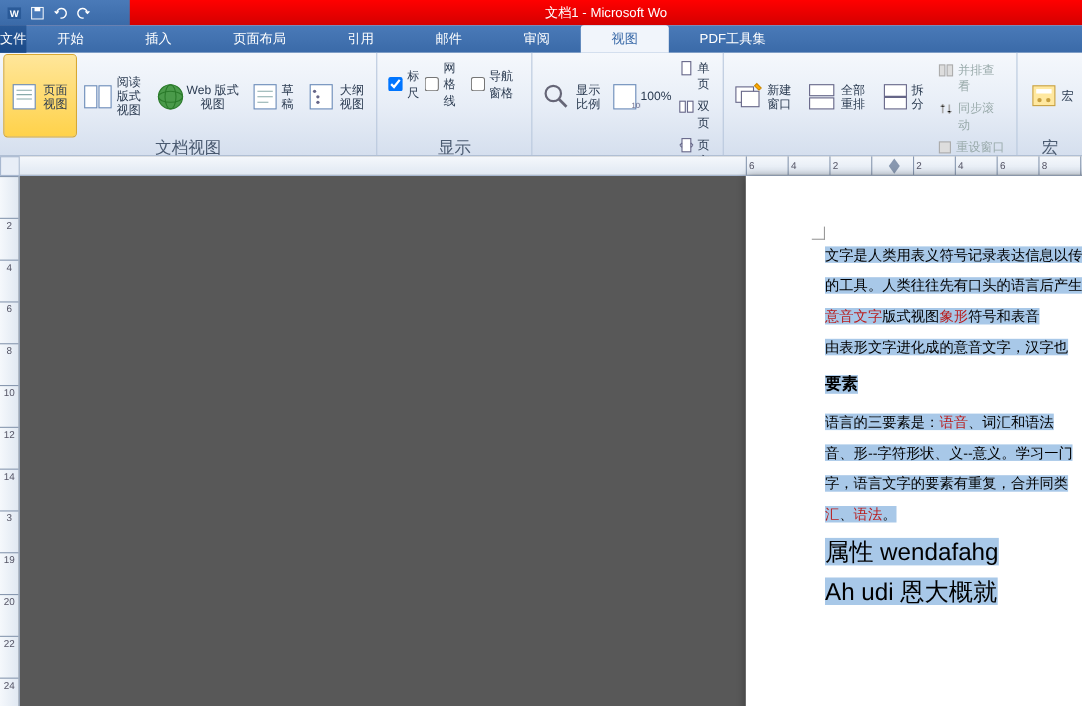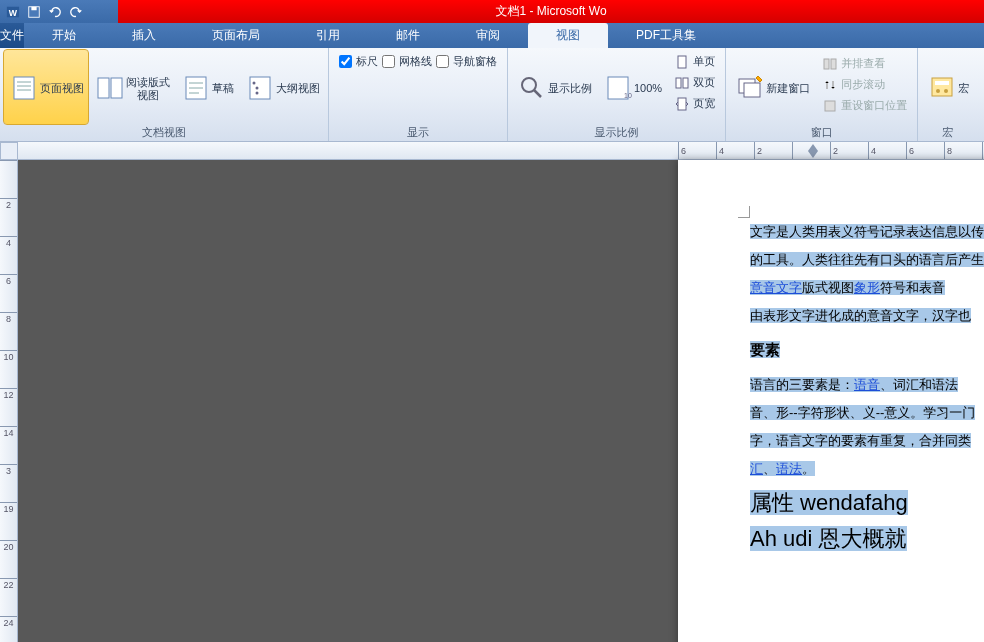--- a/index.html
+++ b/index.html
@@ -9,21 +9,21 @@
 .qat-btn{width:18px;height:18px;display:flex;align-items:center;justify-content:center;cursor:pointer}
 .qat-btn svg{width:14px;height:14px}
 .titlebar-center{flex:1;text-align:center;font-size:12px}
 .tabs{height:25px;background:linear-gradient(#4a7ab8,#3a6aa8);display:flex;align-items:flex-end;padding-left:0}
 .tab{padding:4px 28px;font-size:12px;color:#fff;cursor:pointer;height:25px;display:flex;align-items:center}
 .tab.file{background:linear-gradient(#2a5a98,#1a4a88);padding:4px 0}
 .tab.active{background:#f1f5fb;color:#3a6aa8;border-radius:3px 3px 0 0}
 .ribbon{height:94px;background:linear-gradient(#f5f8fc,#e8eef7,#d5dfee);border-bottom:1px solid #a8b8d0;display:flex}
 .group{display:flex;flex-direction:column;border-right:1px solid #b8c8dd;padding:2px 4px 0}
 .group-body{flex:1;display:flex;align-items:flex-start;gap:2px}
-.group-label{height:16px;font-size:11px;color:#4a5a70;text-align:center;padding-bottom:13px}
+.group-label{height:16px;font-size:15px;color:#4a5a70;text-align:center;padding-bottom:13px}
 .big-btn{display:flex;flex-direction:row;align-items:center;justify-content:center;padding:3px 4px 0;cursor:pointer;border-radius:3px;min-width:44px;height:74px}
 .big-btn.sel{background:linear-gradient(#ffe69a,#ffd24a);outline:1px solid #d8a830}
 .big-btn .ico{width:32px;height:32px;margin-bottom:2px;display:flex;align-items:center;justify-content:center}
 .big-btn .lbl{font-size:11px;color:#2a3a50;text-align:center;line-height:13px}
 .chk-col{display:flex;gap:4px;padding:4px 6px 0;font-size:11px;color:#2a3a50}
 .chk-row{display:flex;align-items:center;gap:4px;cursor:pointer}
 .chk-row input{width:13px;height:13px}
 .sm-col{display:flex;flex-direction:column;gap:1px;padding:2px 2px 0;font-size:11px;color:#2a3a50}
 .sm-btn{display:flex;align-items:flex-start;gap:3px;padding:2px 4px;cursor:pointer;border-radius:2px}
 .sm-btn .si{width:16px;height:16px;display:flex;align-items:center;justify-content:center}
@@ -33,21 +33,21 @@
 .ruler-h{position:absolute;left:18px;top:0;right:0;height:18px;background:linear-gradient(#f5f8fc,#e0e8f2);border-bottom:1px solid #a8b8d0;overflow:hidden}
 .ruler-h-inner{position:absolute;left:660px;top:0;height:100%;display:flex;font-size:9px;color:#556}
 .ruler-tick{width:38px;position:relative;border-left:1px solid #8898b0;display:flex;align-items:center;padding-left:2px}
 .ruler-v{position:absolute;left:0;top:18px;width:18px;bottom:0;background:linear-gradient(90deg,#f5f8fc,#e0e8f2);border-right:1px solid #a8b8d0;overflow:hidden}
 .ruler-v-inner{position:absolute;top:0;left:0;width:100%;font-size:9px;color:#556}
 .ruler-vtick{height:38px;border-top:1px solid #8898b0;display:flex;justify-content:center;padding-top:1px}
 .page{position:absolute;left:678px;top:18px;width:400px;height:520px;background:#fff;box-shadow:0 0 8px rgba(0,0,0,0.4)}
 .page-content{padding:60px 0 0 72px;font-size:13px;line-height:24px;color:#000}
 .sel-txt{background:#a8c8e8}
 .para{margin-bottom:4px}
-.lnk{color:#1d4ed8;text-decoration:underline}
+.lnk{color:#b91c1c;}
 .heading{font-size:22px;margin-top:8px;line-height:28px}
 .margin-mark{position:absolute;left:60px;top:46px;width:12px;height:12px;border-right:1px solid #999;border-bottom:1px solid #999}
 .ruler-indent{position:absolute;left:790px;top:2px;width:0;height:0;border-left:5px solid transparent;border-right:5px solid transparent;border-bottom:7px solid #8898b0}
 .ruler-indent2{position:absolute;left:790px;top:9px;width:0;height:0;border-left:5px solid transparent;border-right:5px solid transparent;border-top:7px solid #8898b0}
 </style>
 </head>
 <body>
 
 <div class="titlebar">
   <div class="titlebar-left">
@@ -107,20 +107,30 @@
       </div>
       <div class="big-btn">
         <div class="ico">
             <svg width="28" height="28">
               <rect x="2" y="4" width="11" height="20" fill="#fff" stroke="#6a8ab8"></rect>
               <rect x="15" y="4" width="11" height="20" fill="#fff" stroke="#6a8ab8"></rect>
             </svg>
           </div>
         <div class="lbl" style="white-space:pre-line">阅读版式
 视图</div>
+      </div>
+      <div class="big-btn" style="min-width:80px">
+        <div class="ico">
+            <svg width="28" height="28">
+              <circle cx="14" cy="14" r="11" fill="#4a9a4a" stroke="#2a7a2a"></circle>
+              <ellipse cx="14" cy="14" rx="11" ry="5" fill="none" stroke="#2a7a2a"></ellipse>
+              <ellipse cx="14" cy="14" rx="5" ry="11" fill="none" stroke="#2a7a2a"></ellipse>
+            </svg>
+          </div>
+        <div class="lbl">Web 版式视图</div>
       </div>
       <div class="big-btn">
         <div class="ico">
             <svg width="28" height="28">
               <rect x="4" y="3" width="20" height="22" fill="#fff" stroke="#6a8ab8"></rect>
               <line x1="7" y1="9" x2="21" y2="9" stroke="#8aa"></line>
               <line x1="7" y1="14" x2="21" y2="14" stroke="#8aa"></line>
               <line x1="7" y1="19" x2="17" y2="19" stroke="#8aa"></line>
             </svg>
           </div>
@@ -217,20 +227,38 @@
     <div class="group-body">
       <div class="big-btn">
         <div class="ico">
             <svg width="28" height="28">
               <rect x="3" y="5" width="16" height="14" fill="#fff" stroke="#668"></rect>
               <rect x="8" y="9" width="16" height="14" fill="#fff" stroke="#668"></rect>
               <path d="M20 4 L24 8 L20 4 L22 2 L26 6 L24 8" fill="#fa0" stroke="#c80"></path>
             </svg>
           </div>
         <div class="lbl">新建窗口</div>
+      </div>
+      <div class="big-btn">
+        <div class="ico">
+            <svg width="28" height="28">
+              <rect x="3" y="3" width="22" height="10" fill="#fff" stroke="#668"></rect>
+              <rect x="3" y="15" width="22" height="10" fill="#fff" stroke="#668"></rect>
+            </svg>
+          </div>
+        <div class="lbl">全部重排</div>
+      </div>
+      <div class="big-btn">
+        <div class="ico">
+            <svg width="28" height="28">
+              <rect x="4" y="3" width="20" height="22" fill="#fff" stroke="#668"></rect>
+              <line x1="4" y1="14" x2="24" y2="14" stroke="#668" stroke-width="2"></line>
+            </svg>
+          </div>
+        <div class="lbl">拆分</div>
       </div>
       <div class="sm-col" style="padding-top:4px">
         <div class="sm-btn dis">
             <span class="si">
               <svg width="14" height="14">
                 <rect x="1" y="2" width="5" height="10" fill="#ddd" stroke="#aaa"></rect>
                 <rect x="8" y="2" width="5" height="10" fill="#ddd" stroke="#aaa"></rect>
               </svg>
             </span>
             <span>并排查看</span>

